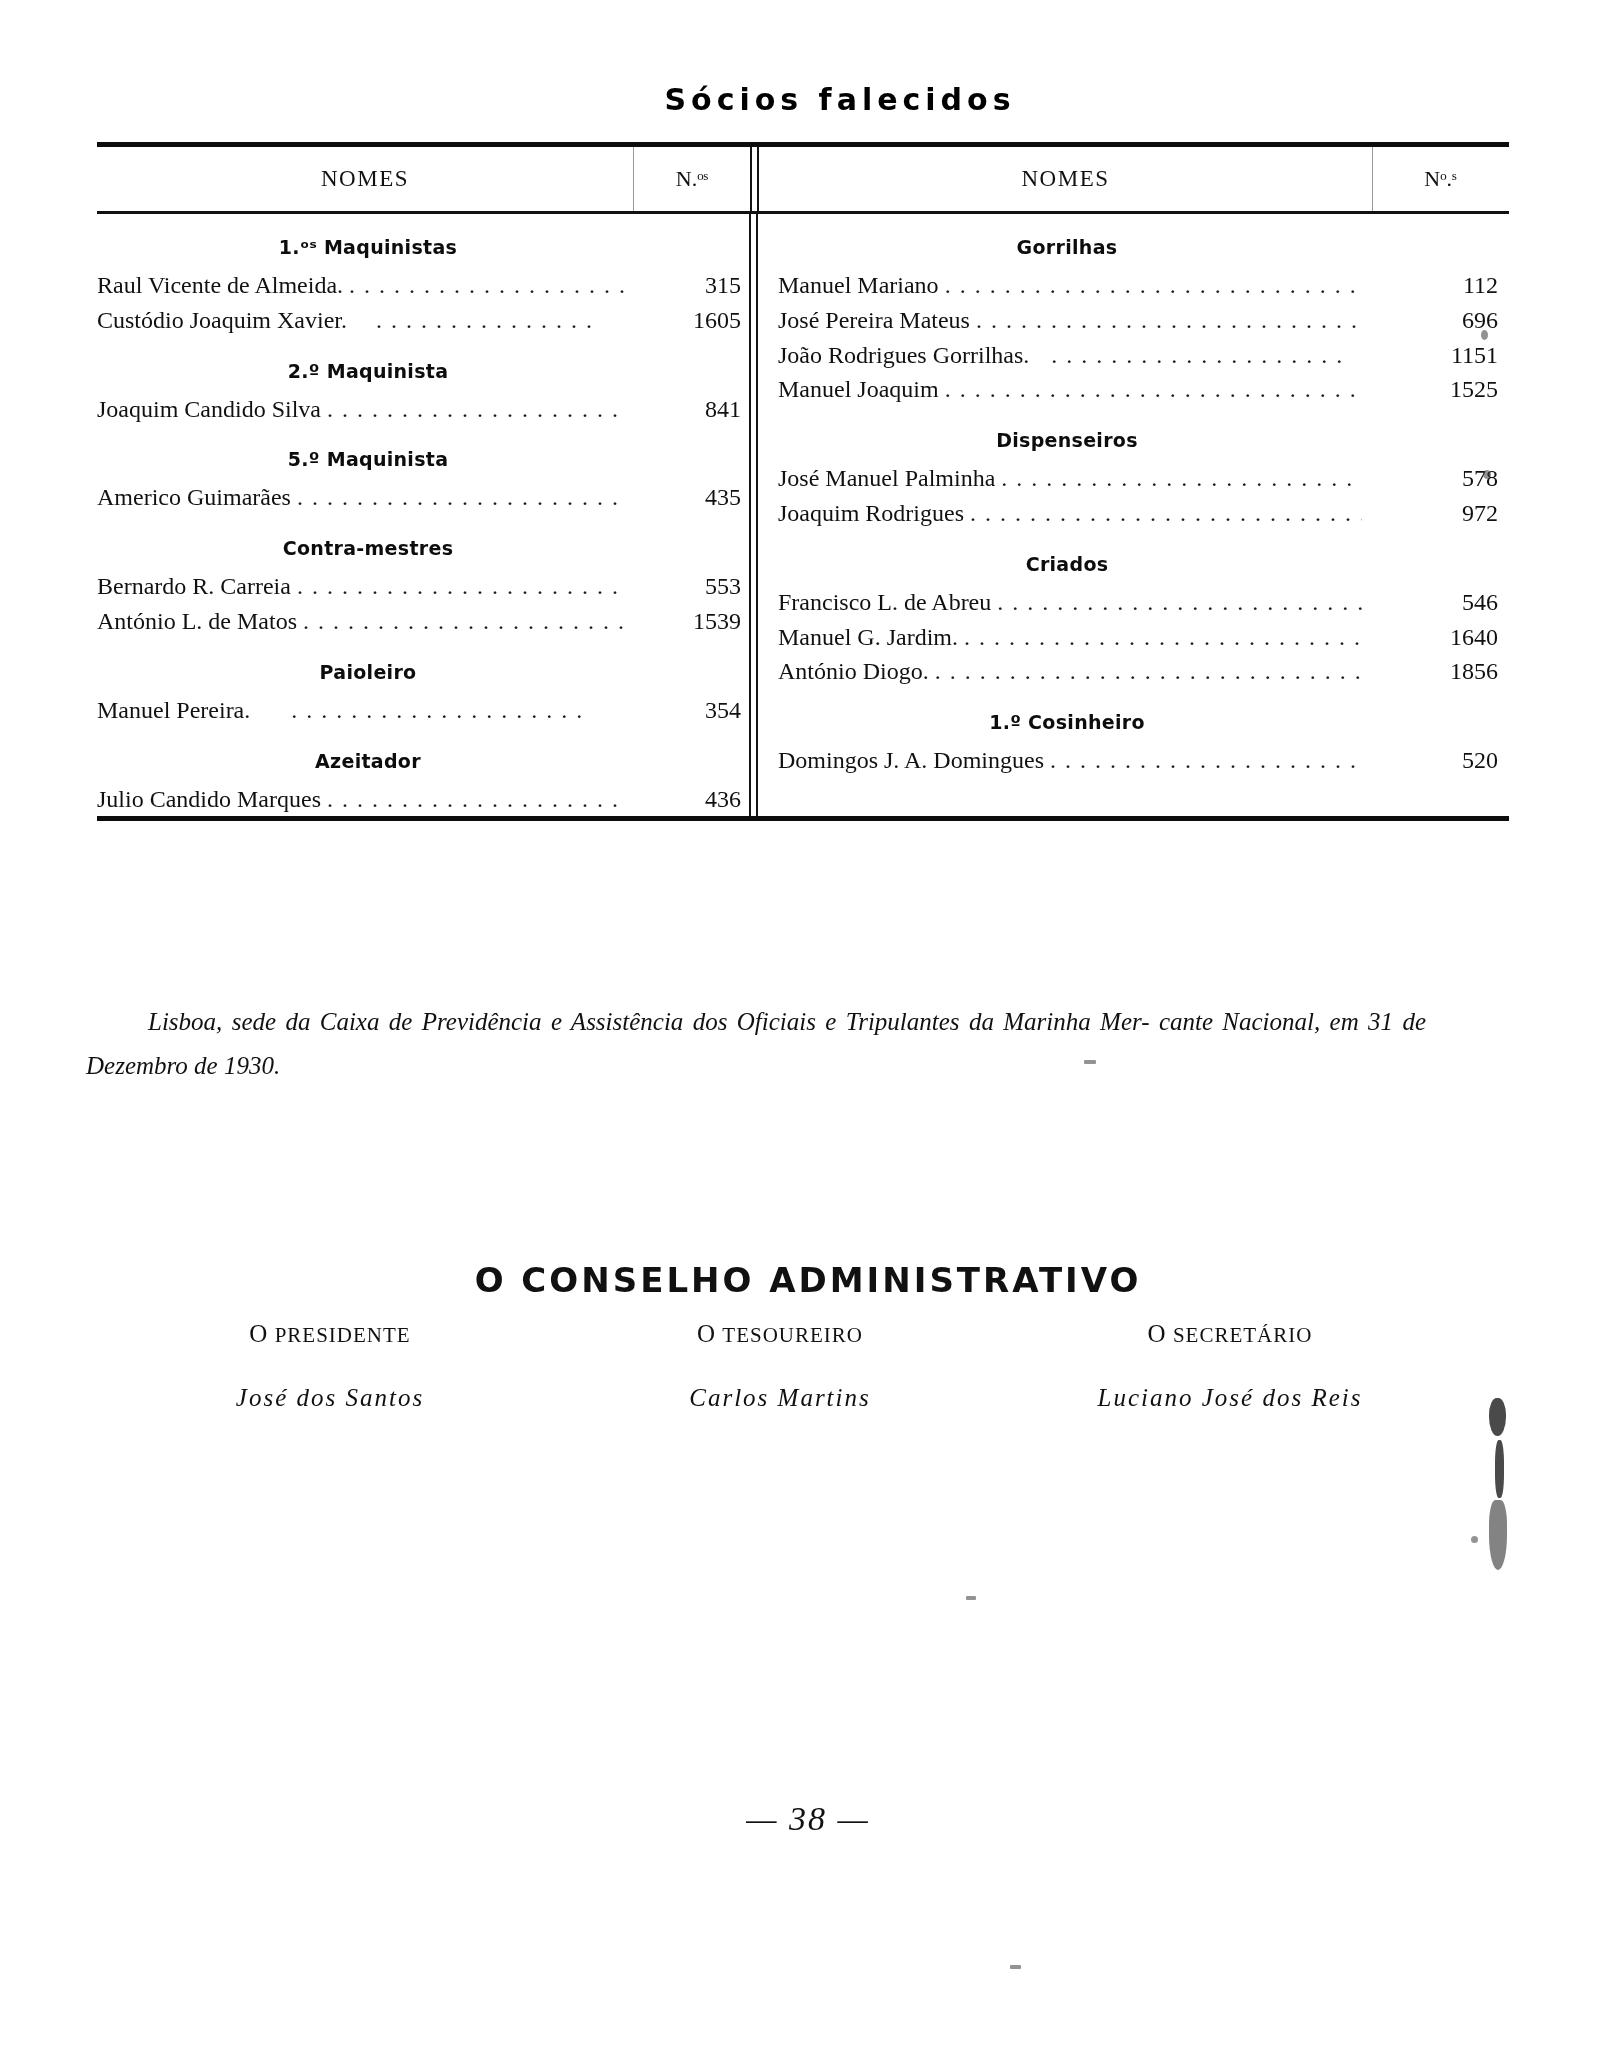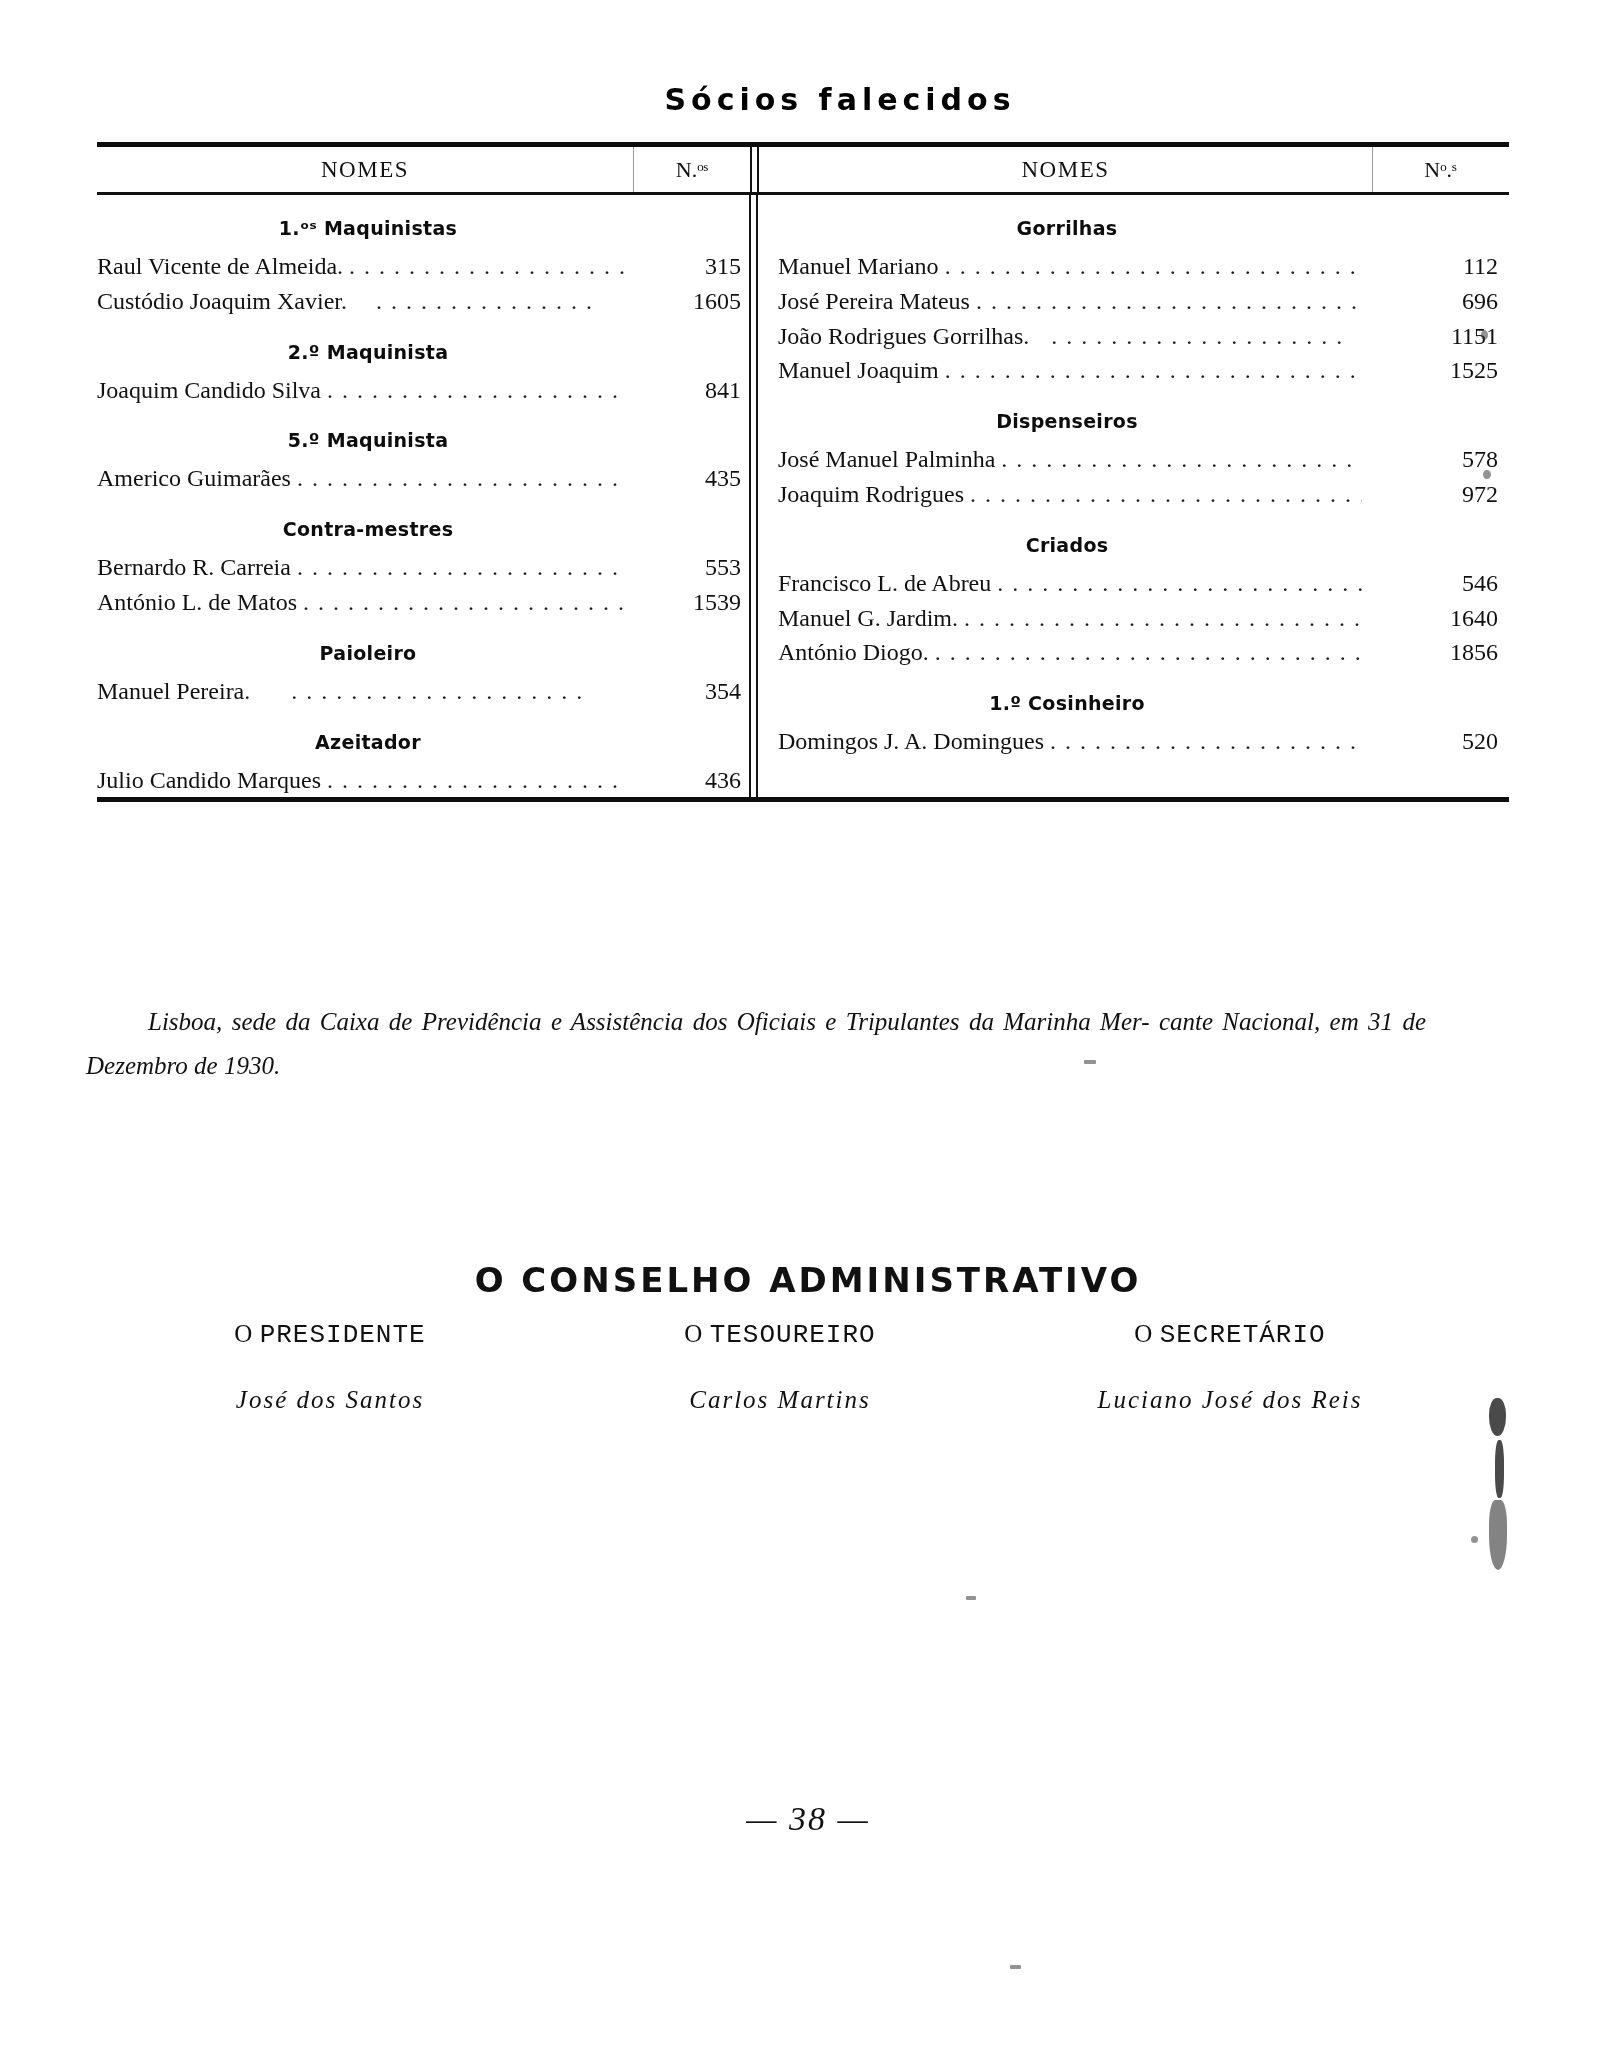--- a/index.html
+++ b/index.html
@@ -57,21 +57,21 @@
     margin-top: 0;
   }
   .rule-bottom {
     height: 5px;
     background: #0d0d0d;
     width: 100%;
   }
 
   .header-row {
     display: flex;
-    height: 45px;
+    height: 64px;
     align-items: center;
   }
   .hdr-names {
     font-family: "Liberation Serif", serif;
     font-size: 23px;
     letter-spacing: 1.5px;
     text-align: center;
   }
   .hdr-nums {
     font-family: "Liberation Serif", serif;
@@ -191,22 +191,21 @@
   .sig {
     text-align: center;
     width: 420px;
   }
   .sig-role {
     font-family: "Liberation Serif", serif;
     font-size: 25px;
     letter-spacing: 0.5px;
   }
   .sig-role .smallcaps {
-    font-size: 26px;
-    font-family: Liberation Mono, monospace;
+    font-size: 21px;
   }
   .sig-name {
     margin-top: 36px;
     font-family: "Liberation Serif", serif;
     font-style: italic;
     font-size: 25px;
     letter-spacing: 2px;
   }
 
   

